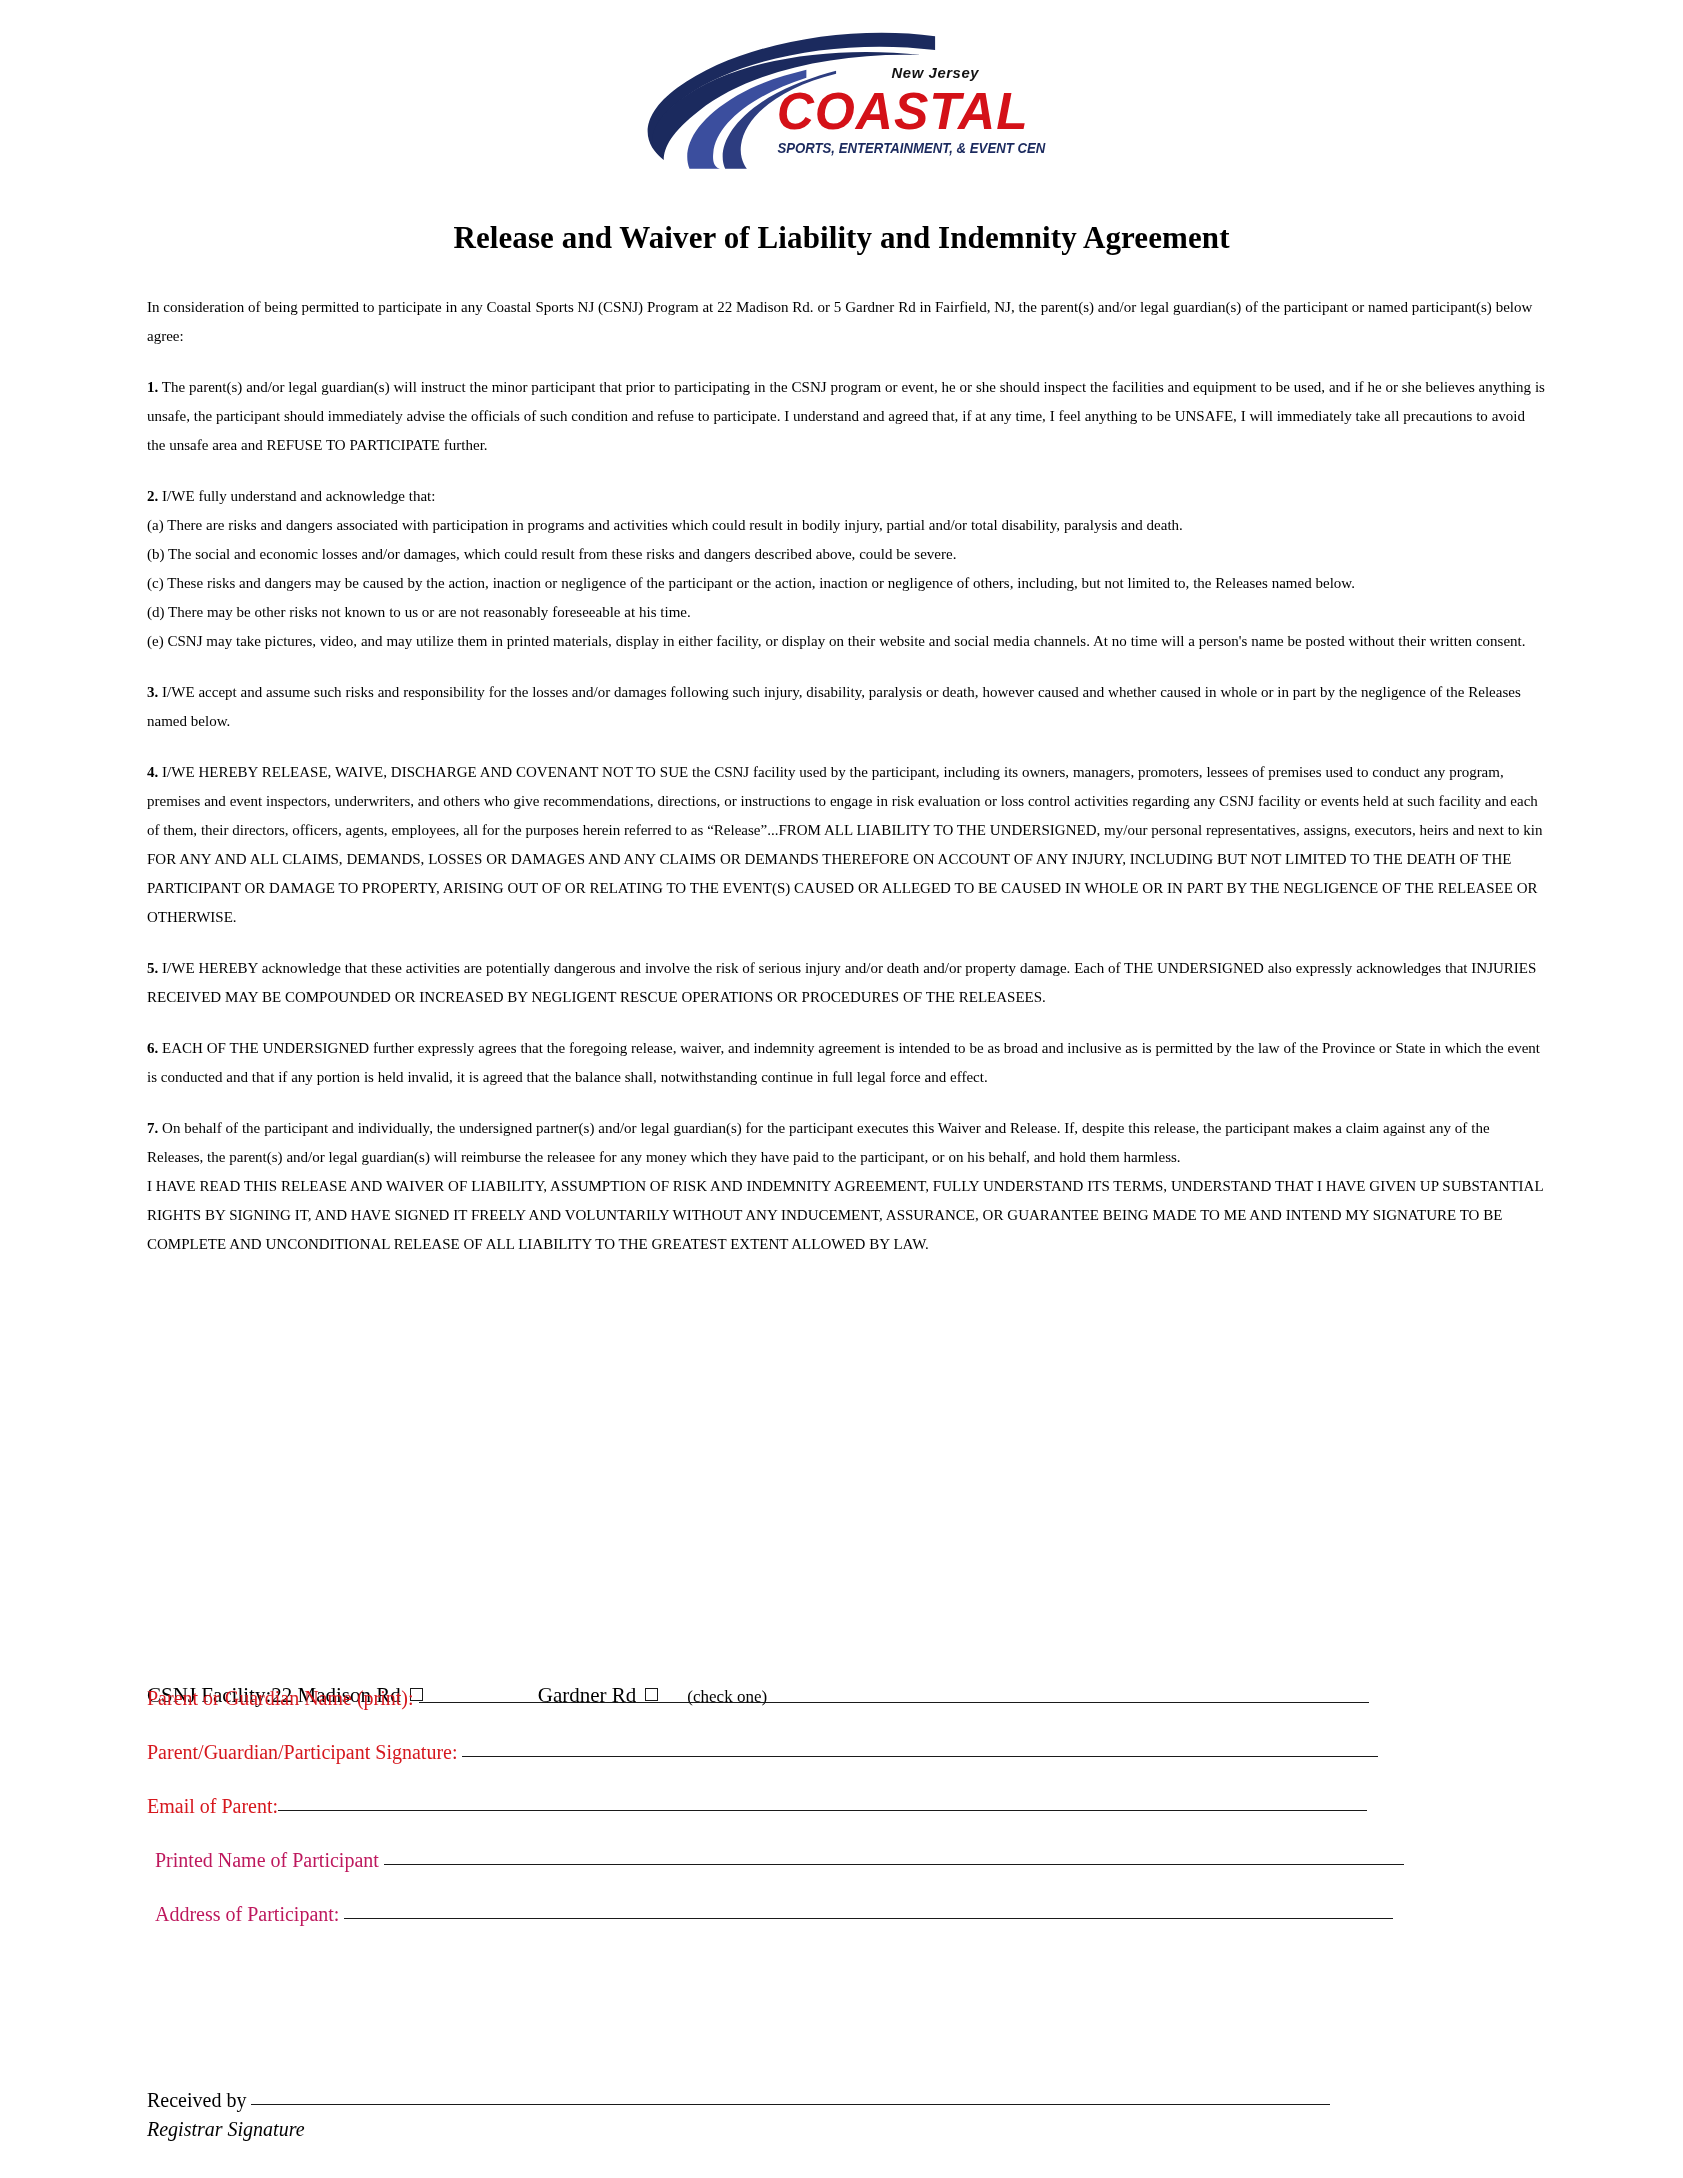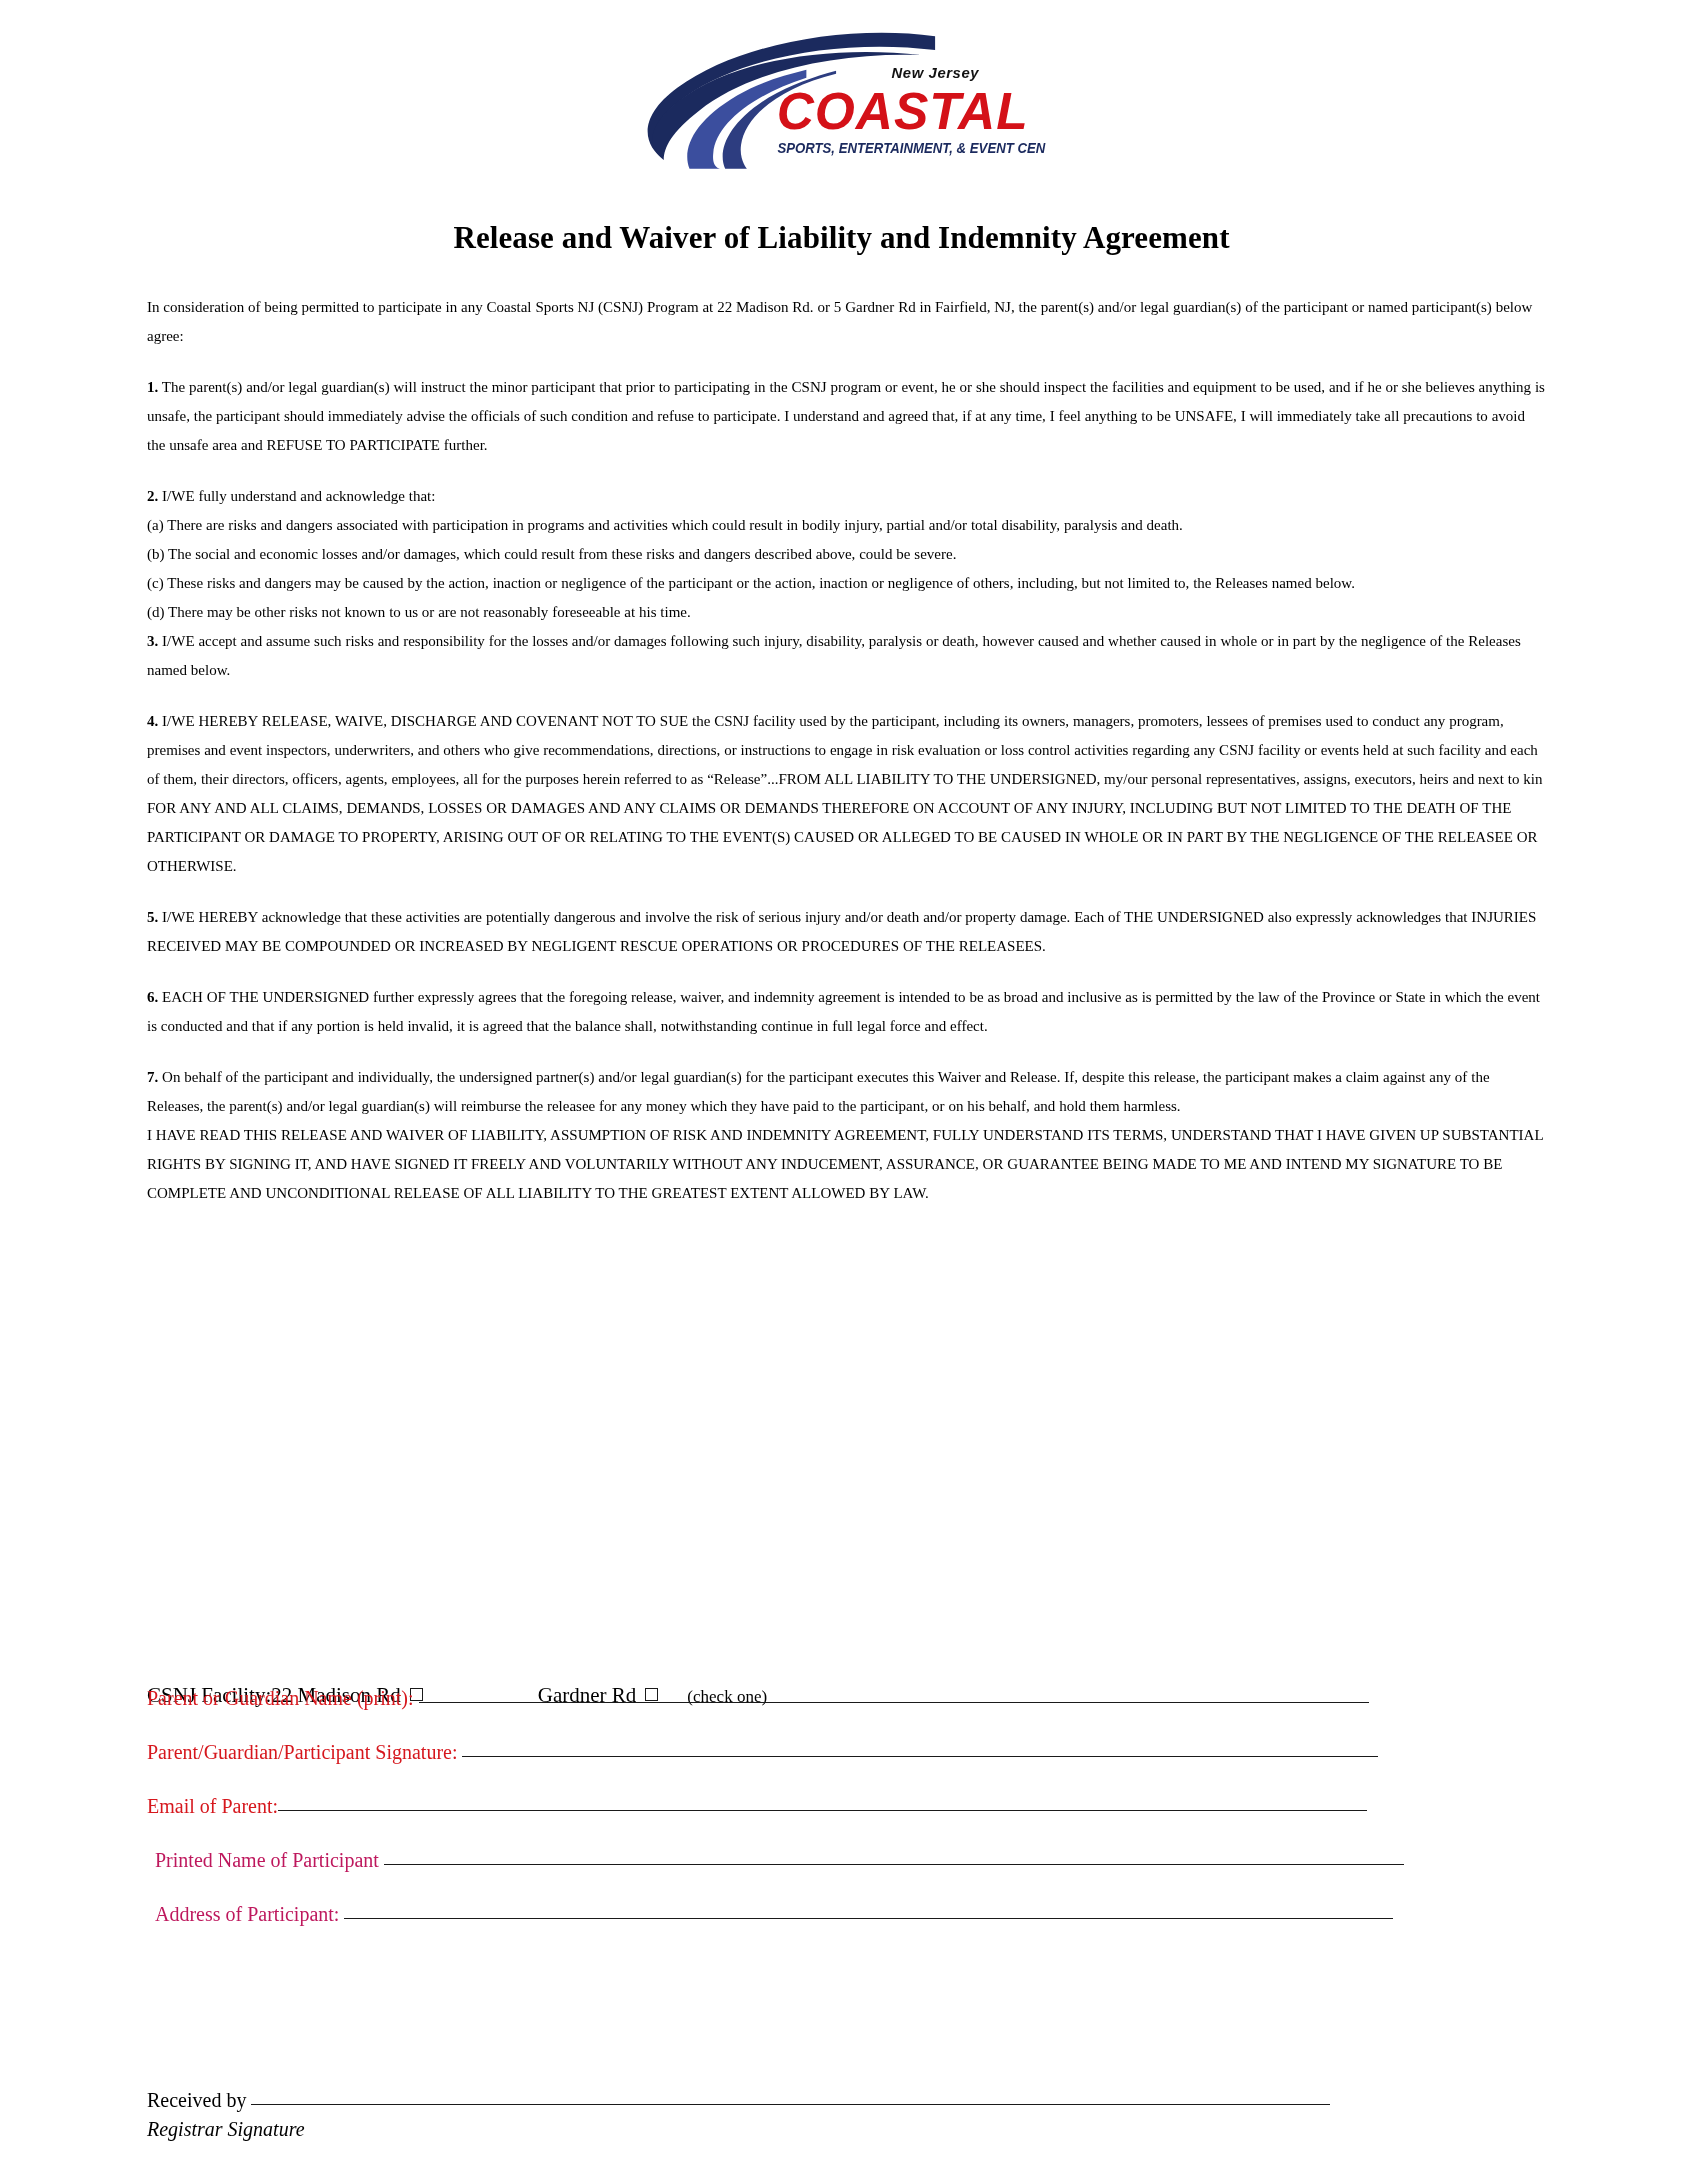--- a/index.html
+++ b/index.html
@@ -170,20 +170,21 @@
 
     <p class="para">In consideration of being permitted to participate in any Coastal Sports NJ (CSNJ) Program at 22 Madison Rd. or 5 Gardner Rd in Fairfield, NJ, the parent(s) and/or legal guardian(s) of the participant or named participant(s) below agree:</p>
 
     <p class="para"><span class="num">1.</span><span> The parent(s) and/or legal guardian(s) will instruct the minor participant that prior to participating in the CSNJ program or event, he or she should inspect the facilities and equipment to be used, and if he or she believes anything is unsafe, the participant should immediately advise the officials of such condition and refuse to participate. I understand and agreed that, if at any time, I feel anything to be UNSAFE, I will immediately take all precautions to avoid the unsafe area and REFUSE TO PARTICIPATE further.</span></p>
 
     <p class="para tight"><span class="num">2.</span><span> I/WE fully understand and acknowledge that:</span></p>
     <p class="para tight">(a) There are risks and dangers associated with participation in programs and activities which could result in bodily injury, partial and/or total disability, paralysis and death.</p>
     <p class="para tight">(b) The social and economic losses and/or damages, which could result from these risks and dangers described above, could be severe.</p>
     <p class="para tight">(c) These risks and dangers may be caused by the action, inaction or negligence of the participant or the action, inaction or negligence of others, including, but not limited to, the Releases named below.</p>
     <p class="para tight">(d) There may be other risks not known to us or are not reasonably foreseeable at his time.</p>
+    <p class="para">(e)  CSNJ may take pictures, video, and may utilize them in printed materials, display in either facility, or display on their website and social media channels.  At no time will a person's name be posted without their written consent.</p>
 
     <p class="para"><span class="num">3.</span><span> I/WE accept and assume such risks and responsibility for the losses and/or damages following such injury, disability, paralysis or death, however caused and whether caused in whole or in part by the negligence of the Releases named below.</span></p>
 
     <p class="para"><span class="num">4.</span><span> I/WE HEREBY RELEASE, WAIVE, DISCHARGE AND COVENANT NOT TO SUE the CSNJ facility used by the participant,  including its owners, managers, promoters, lessees of premises used to conduct any program, premises and event inspectors, underwriters, and others who give recommendations, directions, or instructions to engage in risk evaluation or loss control activities regarding any CSNJ facility or events held at such facility and each of them, their directors, officers, agents, employees, all for the purposes herein referred to as “Release”...FROM ALL LIABILITY TO THE UNDERSIGNED, my/our personal representatives, assigns, executors, heirs and next to kin FOR ANY AND ALL CLAIMS, DEMANDS, LOSSES OR DAMAGES AND ANY CLAIMS OR DEMANDS THEREFORE ON ACCOUNT OF ANY INJURY, INCLUDING BUT NOT LIMITED TO THE DEATH OF THE PARTICIPANT OR DAMAGE TO PROPERTY, ARISING OUT OF OR RELATING TO THE EVENT(S) CAUSED OR ALLEGED TO BE CAUSED IN WHOLE OR IN PART BY THE NEGLIGENCE OF THE RELEASEE OR OTHERWISE.</span></p>
 
     <p class="para"><span class="num">5.</span><span> I/WE HEREBY acknowledge that these activities are potentially dangerous and involve the risk of serious injury and/or death and/or property damage. Each of THE UNDERSIGNED also expressly acknowledges that INJURIES RECEIVED MAY BE COMPOUNDED OR INCREASED BY NEGLIGENT RESCUE OPERATIONS OR PROCEDURES OF THE RELEASEES.</span></p>
 
     <p class="para"><span class="num">6.</span><span> EACH OF THE UNDERSIGNED further expressly agrees that the foregoing release, waiver, and indemnity agreement is intended to be as broad and inclusive as is permitted by the law of the Province or State in which the event is conducted and that if any portion is held invalid, it is agreed that the balance shall, notwithstanding continue in full legal force and effect.</span></p>
 
     <p class="para tight"><span class="num">7.</span><span> On behalf of the participant and individually, the undersigned partner(s) and/or legal guardian(s) for the participant executes this Waiver and Release. If, despite this release, the participant makes a claim against any of the Releases, the parent(s) and/or legal guardian(s) will reimburse the releasee for any money which they have paid to the participant, or on his behalf, and hold them harmless.</span></p>

